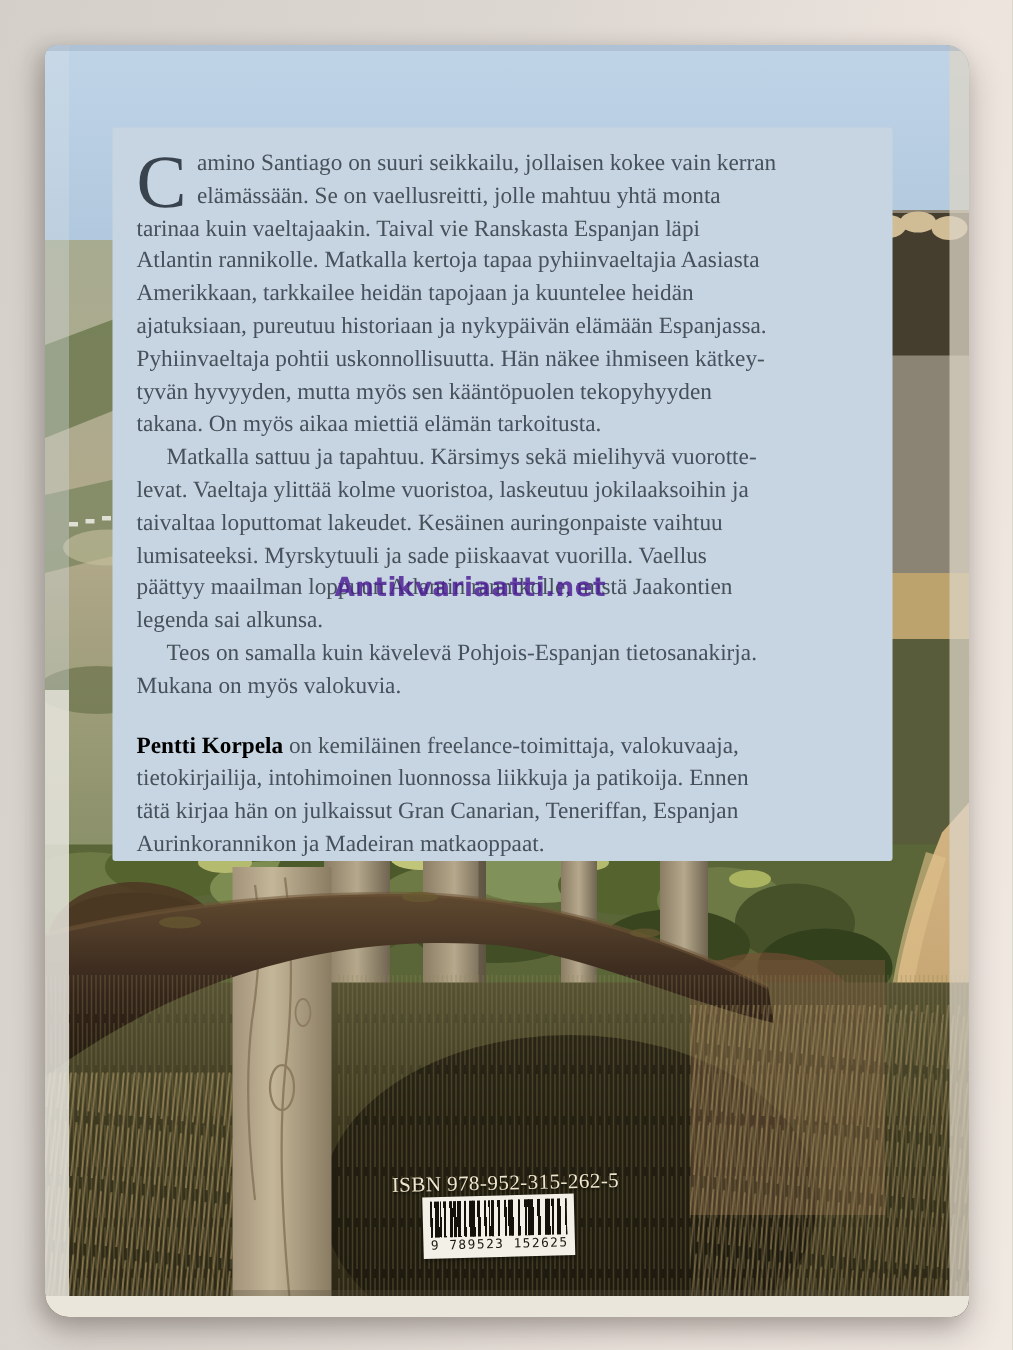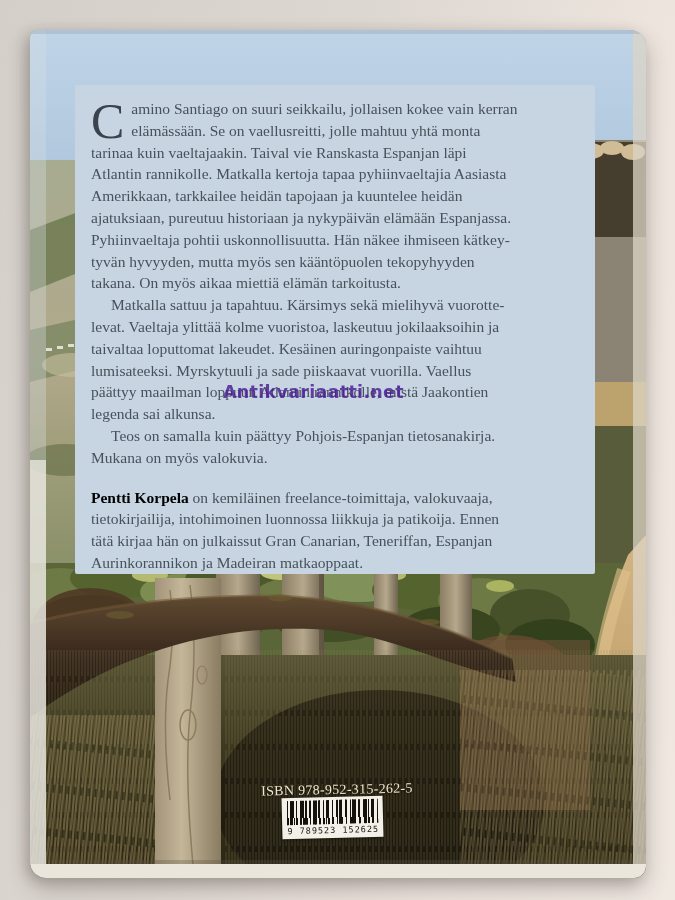--- a/index.html
+++ b/index.html
@@ -220,21 +220,21 @@
 ajatuksiaan, pureutuu historiaan ja nykypäivän elämään Espanjassa.
 Pyhiinvaeltaja pohtii uskonnollisuutta. Hän näkee ihmiseen kätkey-
 tyvän hyvyyden, mutta myös sen kääntöpuolen tekopyhyyden
 takana. On myös aikaa miettiä elämän tarkoitusta.</span></p>
     <p class="indent">Matkalla sattuu ja tapahtuu. Kärsimys sekä mielihyvä vuorotte-
 levat. Vaeltaja ylittää kolme vuoristoa, laskeutuu jokilaaksoihin ja
 taivaltaa loputtomat lakeudet. Kesäinen auringonpaiste vaihtuu
 lumisateeksi. Myrskytuuli ja sade piiskaavat vuorilla. Vaellus
 päättyy maailman loppuun Atlantin rannikolle, mistä Jaakontien
 legenda sai alkunsa.</p>
-    <p class="indent">Teos on samalla kuin päättyy Pohjois-Espanjan tietosanakirja.
+    <p class="indent">Teos on samalla kuin kävelevä Pohjois-Espanjan tietosanakirja.
 Mukana on myös valokuvia.</p>
     <p class="author"><strong>Pentti Korpela</strong><span> on kemiläinen freelance-toimittaja, valokuvaaja,
 tietokirjailija, intohimoinen luonnossa liikkuja ja patikoija. Ennen
 tätä kirjaa hän on julkaissut Gran Canarian, Teneriffan, Espanjan
 Aurinkorannikon ja Madeiran matkaoppaat.</span></p>
   </div>
 
   <div class="watermark">Antikvariaatti.net</div>
 
   <div class="isbn-label">ISBN 978-952-315-262-5</div>

